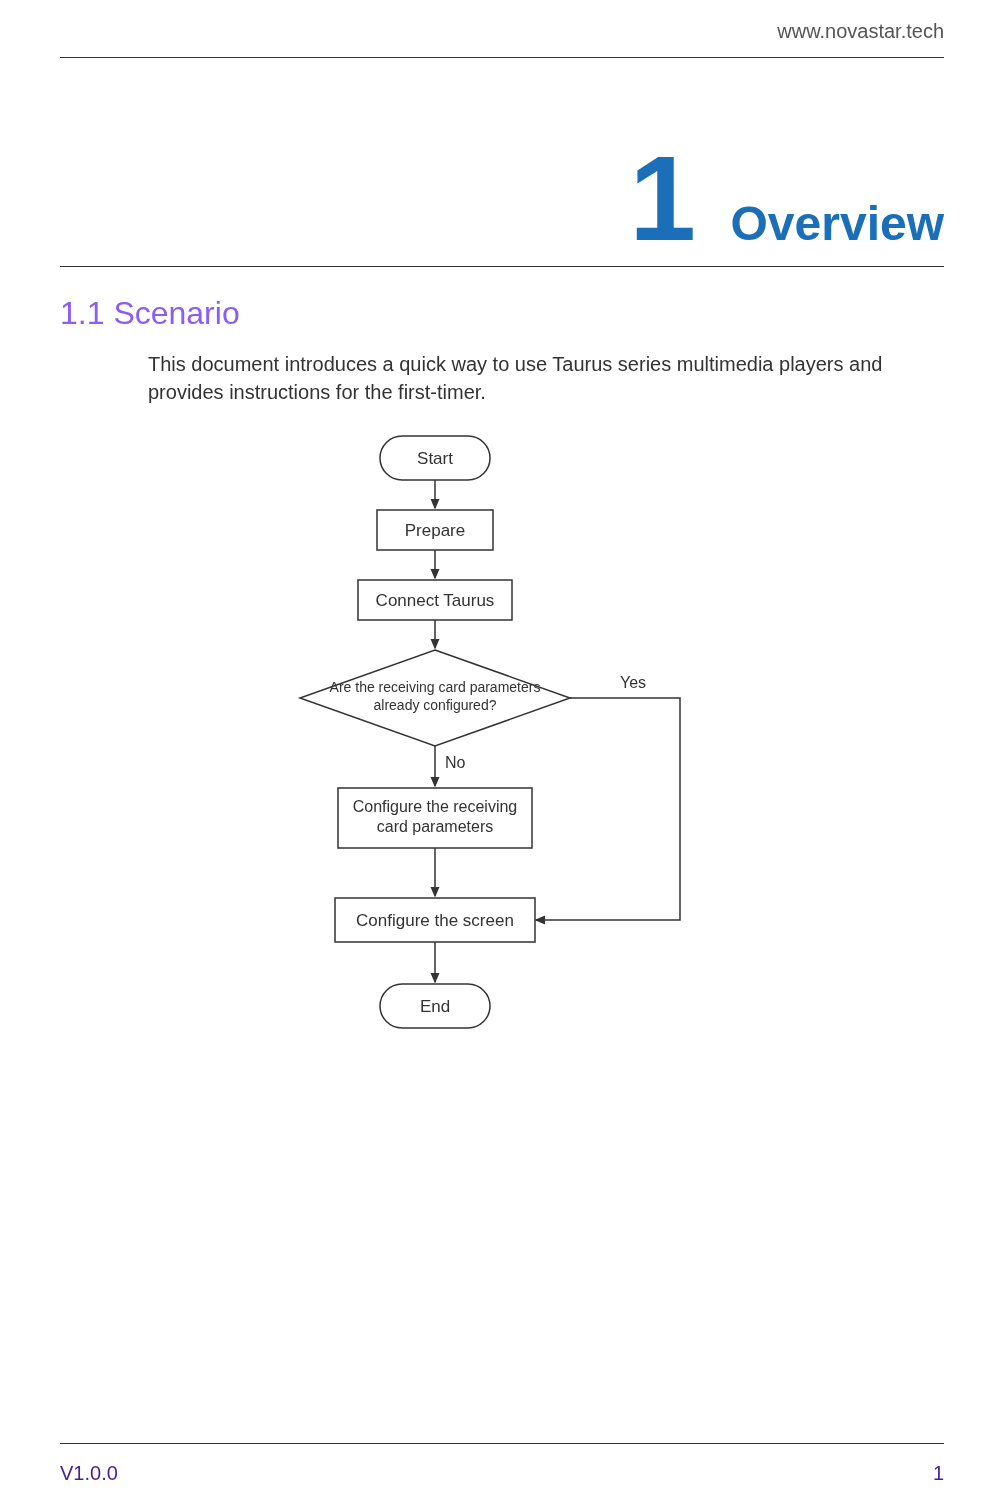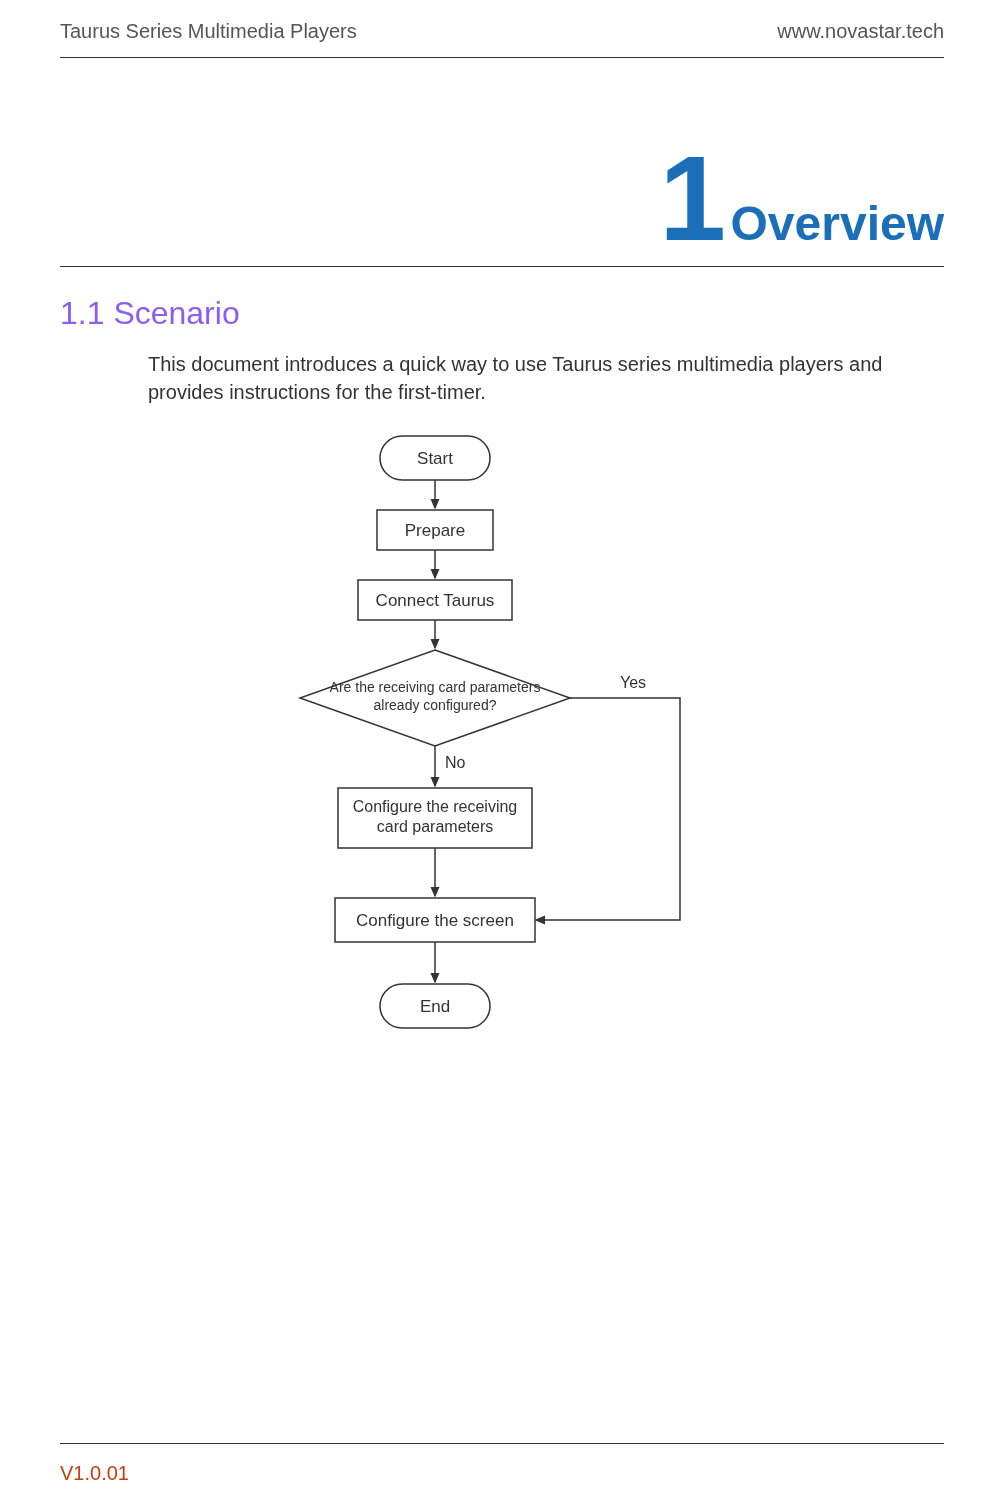--- a/index.html
+++ b/index.html
@@ -44,20 +44,21 @@
       color: #1a6fb8;
       display: inline-block;
       vertical-align: baseline;
       line-height: 1;
     }
     .chapter-title {
       font-size: 48px;
       font-weight: bold;
       color: #1a6fb8;
       display: inline-block;
+      margin-left: 30px;
       vertical-align: baseline;
     }
     .chapter-divider {
       border: none;
       border-top: 1.5px solid #333;
       margin: 8px 60px 0 60px;
     }
     .section {
       padding: 0 60px;
     }
@@ -91,30 +92,30 @@
       right: 0;
       padding: 0 60px;
     }
     .footer-divider {
       border: none;
       border-top: 1.5px solid #333;
       margin-bottom: 18px;
     }
     .footer-row {
       display: flex;
+      justify-content: space-between;
       font-size: 20px;
-      color: #c2410c;
+      color: #4c1d95;
     }
   </style>
 </head>
 <body>
 
 <div class="page-header">
   <div class="header-left">
-    <span>Taurus Series Multimedia Players</span>
   </div>
   <span style="align-self:flex-end;text-align:center;">www.novastar.tech</span>
 </div>
 <hr class="header-divider">
 
 <div class="chapter-heading-wrap">
   <span class="chapter-number">1</span>
   <span class="chapter-title">Overview</span>
 </div>
 <hr class="chapter-divider">

